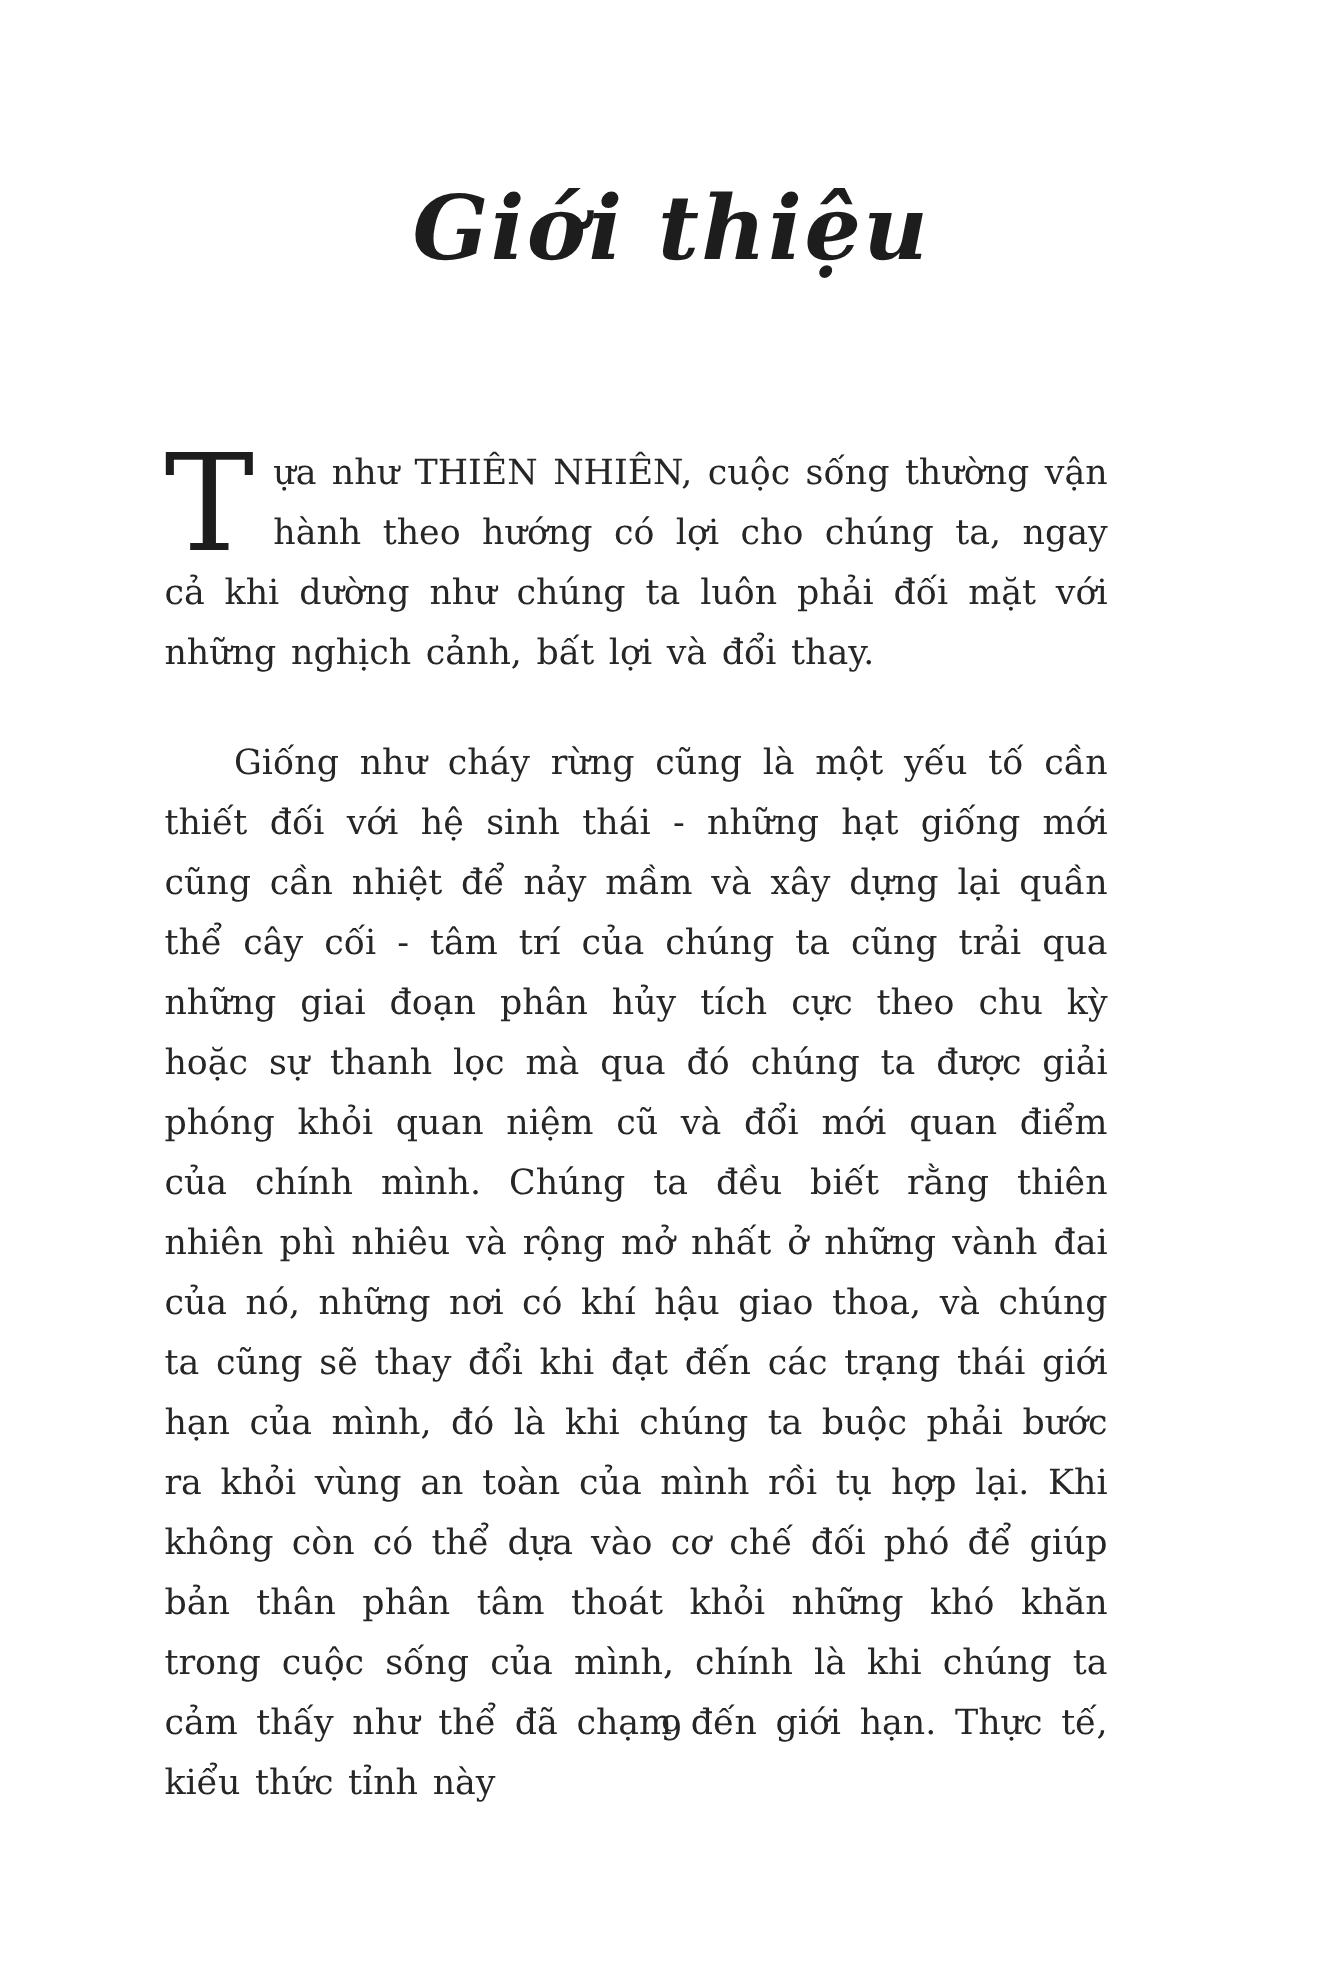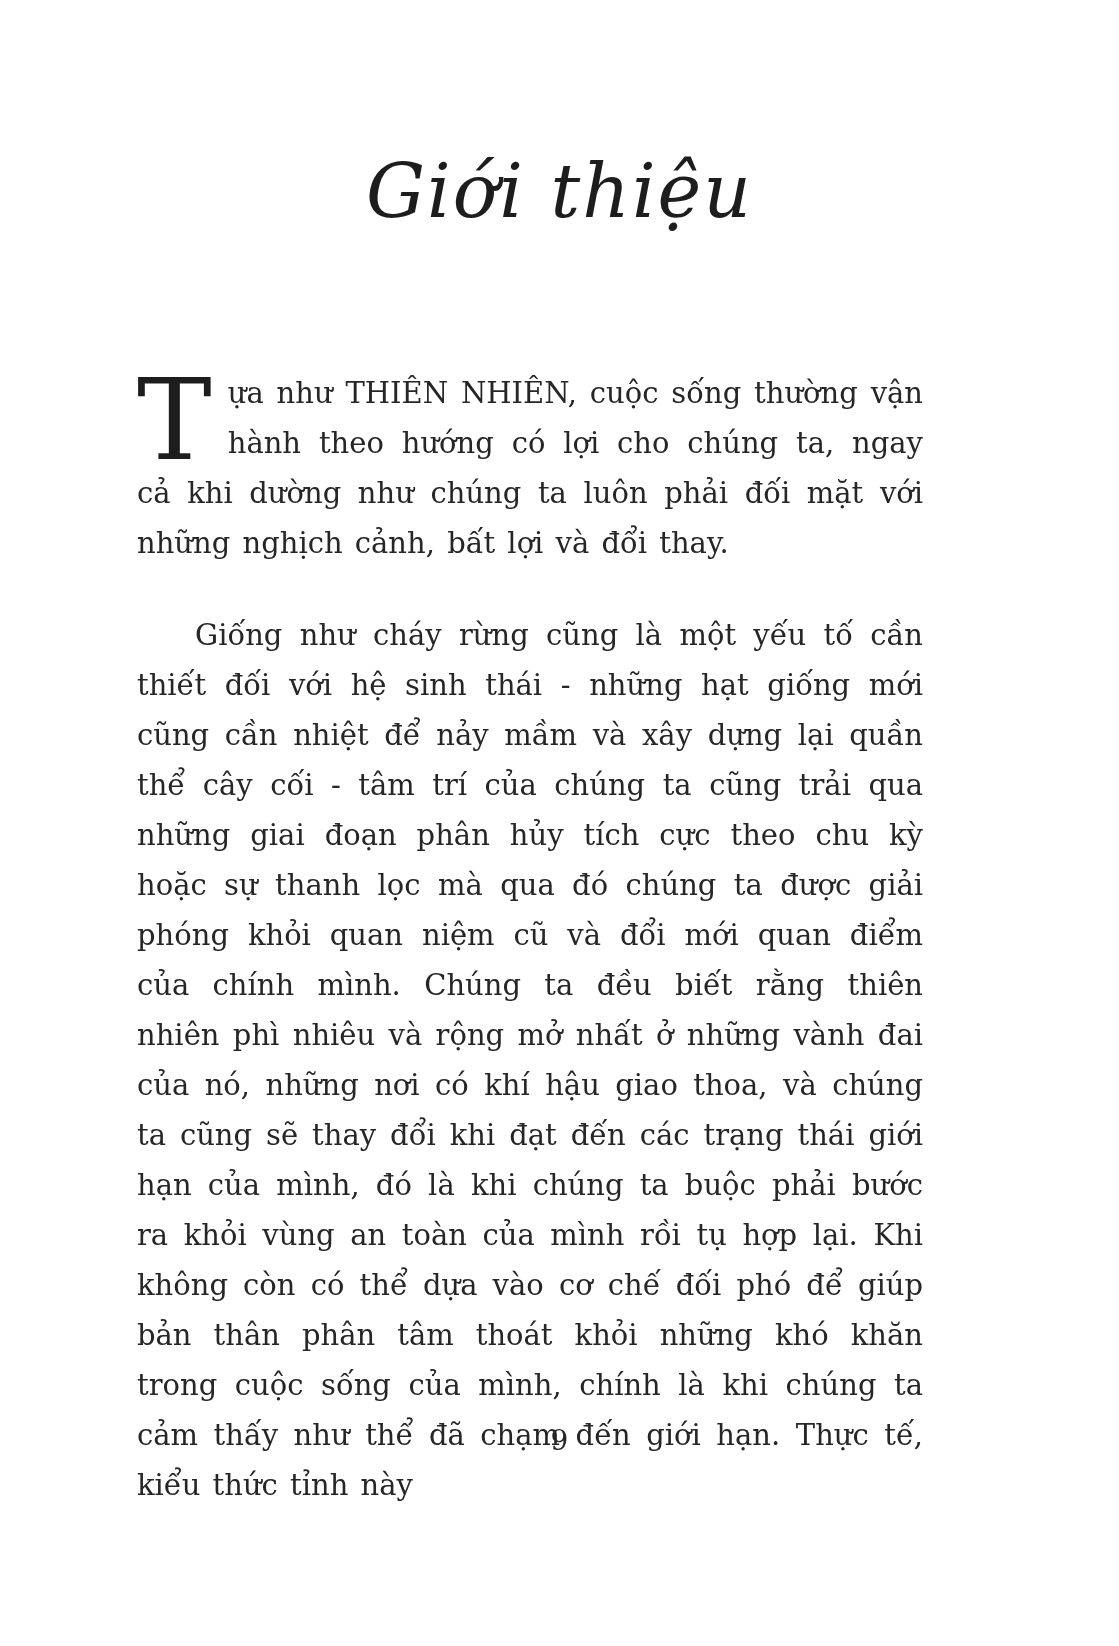--- a/index.html
+++ b/index.html
@@ -18,21 +18,21 @@
   }
   .chapter-title {
     position: absolute;
     top: 148px;
     left: 0;
     width: 100%;
     margin: 0;
     text-align: center;
     font-family: "DejaVu Serif", serif;
     font-style: italic;
-    font-weight: 400;
+    font-weight: 700;
     font-size: 74px;
     letter-spacing: 2px;
     color: #1d1d1d;
   }
   .body-text {
     position: absolute;
     top: 368px;
     left: 137px;
     width: 786px;
     font-size: 29px;

